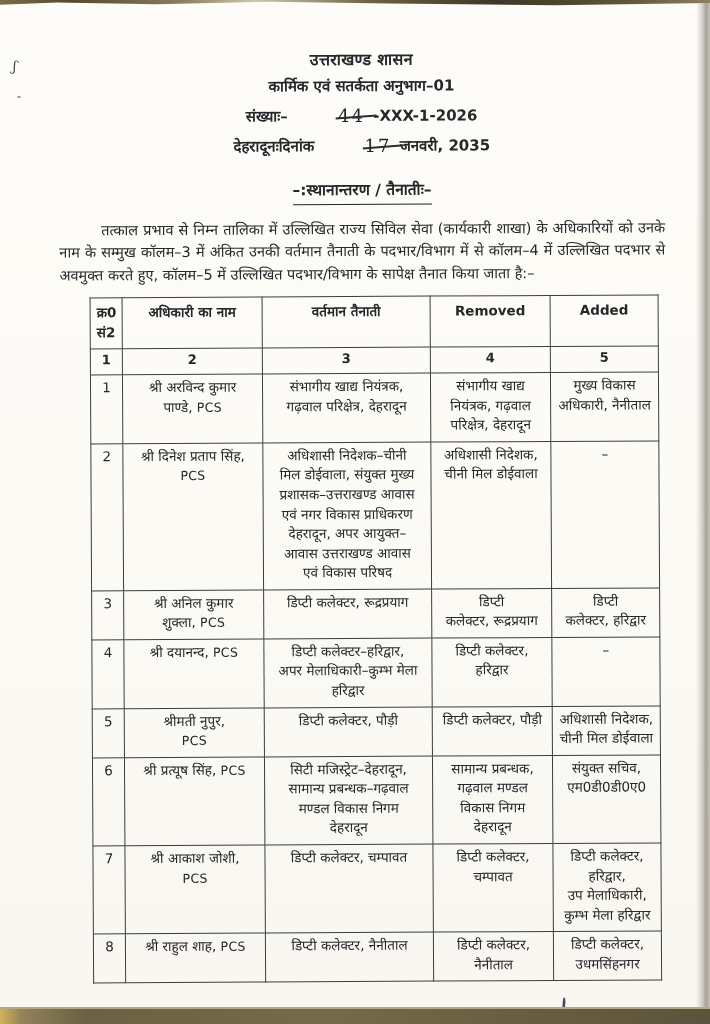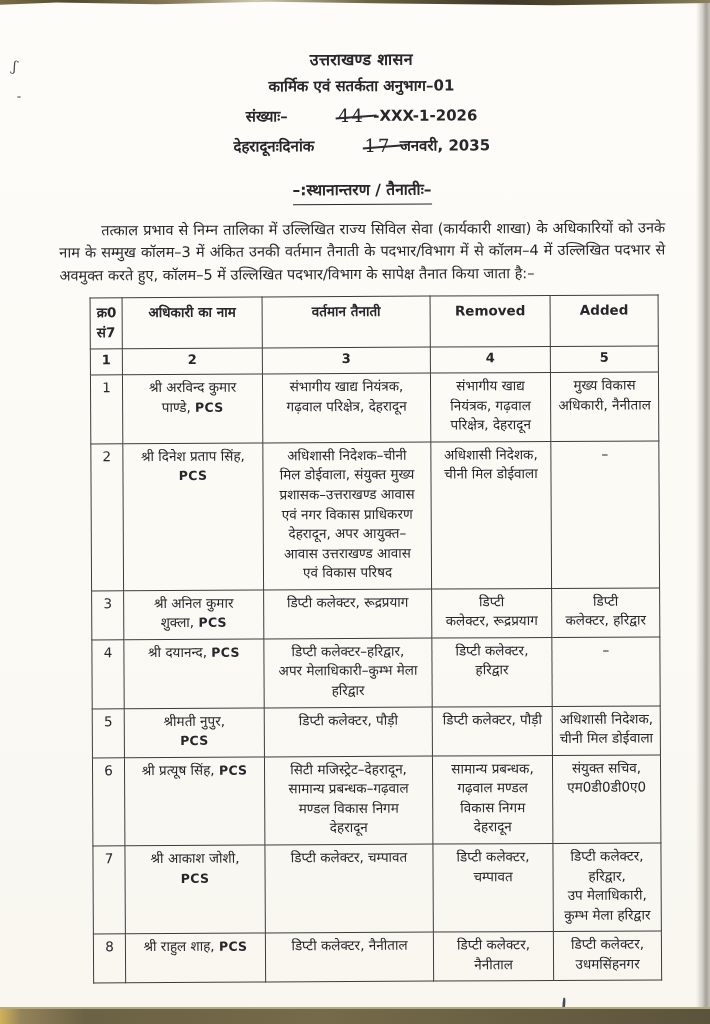--- a/index.html
+++ b/index.html
@@ -65,21 +65,21 @@
     border-collapse:collapse;width:568px;margin-left:30px;table-layout:fixed;
   }
   th,td{
     border:1px solid #3d3d40;padding:3px 5px 6px;
     font-size:13.5px;line-height:1.45;text-align:center;vertical-align:top;
     white-space:pre-line;word-wrap:break-word;
   }
   th{font-weight:bold;padding-top:5px;}
   th.serial-h{text-align:left;padding-left:6px;}
   tr.colnums th{font-size:13px;padding:2px 4px 4px;}
-  td b.latin{font-weight:bold;font-size:12.5px;letter-spacing:.3px;}
+  td b.latin{font-weight:normal;font-size:12.5px;letter-spacing:.3px;}
   .sig-row{
     display:flex;justify-content:flex-end;padding-right:56px;margin-top:13px;
   }
 </style>
 </head>
 <body>
 
 <div class="paper">
   <div class="edge-top"></div>
   <div class="edge-right"></div>
@@ -113,21 +113,21 @@
       <colgroup>
         <col style="width:32px">
           <col style="width:140px">
           <col style="width:168px">
           <col style="width:120px">
           <col style="width:108px">
       </colgroup>
       <thead>
         <tr>
           <th class="serial-h">क्र0
-सं7</th>
+सं2</th>
           <th>अधिकारी का नाम</th>
           <th>वर्तमान तैनाती</th>
           <th>Removed</th>
           <th>Added</th>
         </tr>
         <tr class="colnums">
           <th>1</th>
           <th>2</th>
           <th>3</th>
           <th>4</th>

